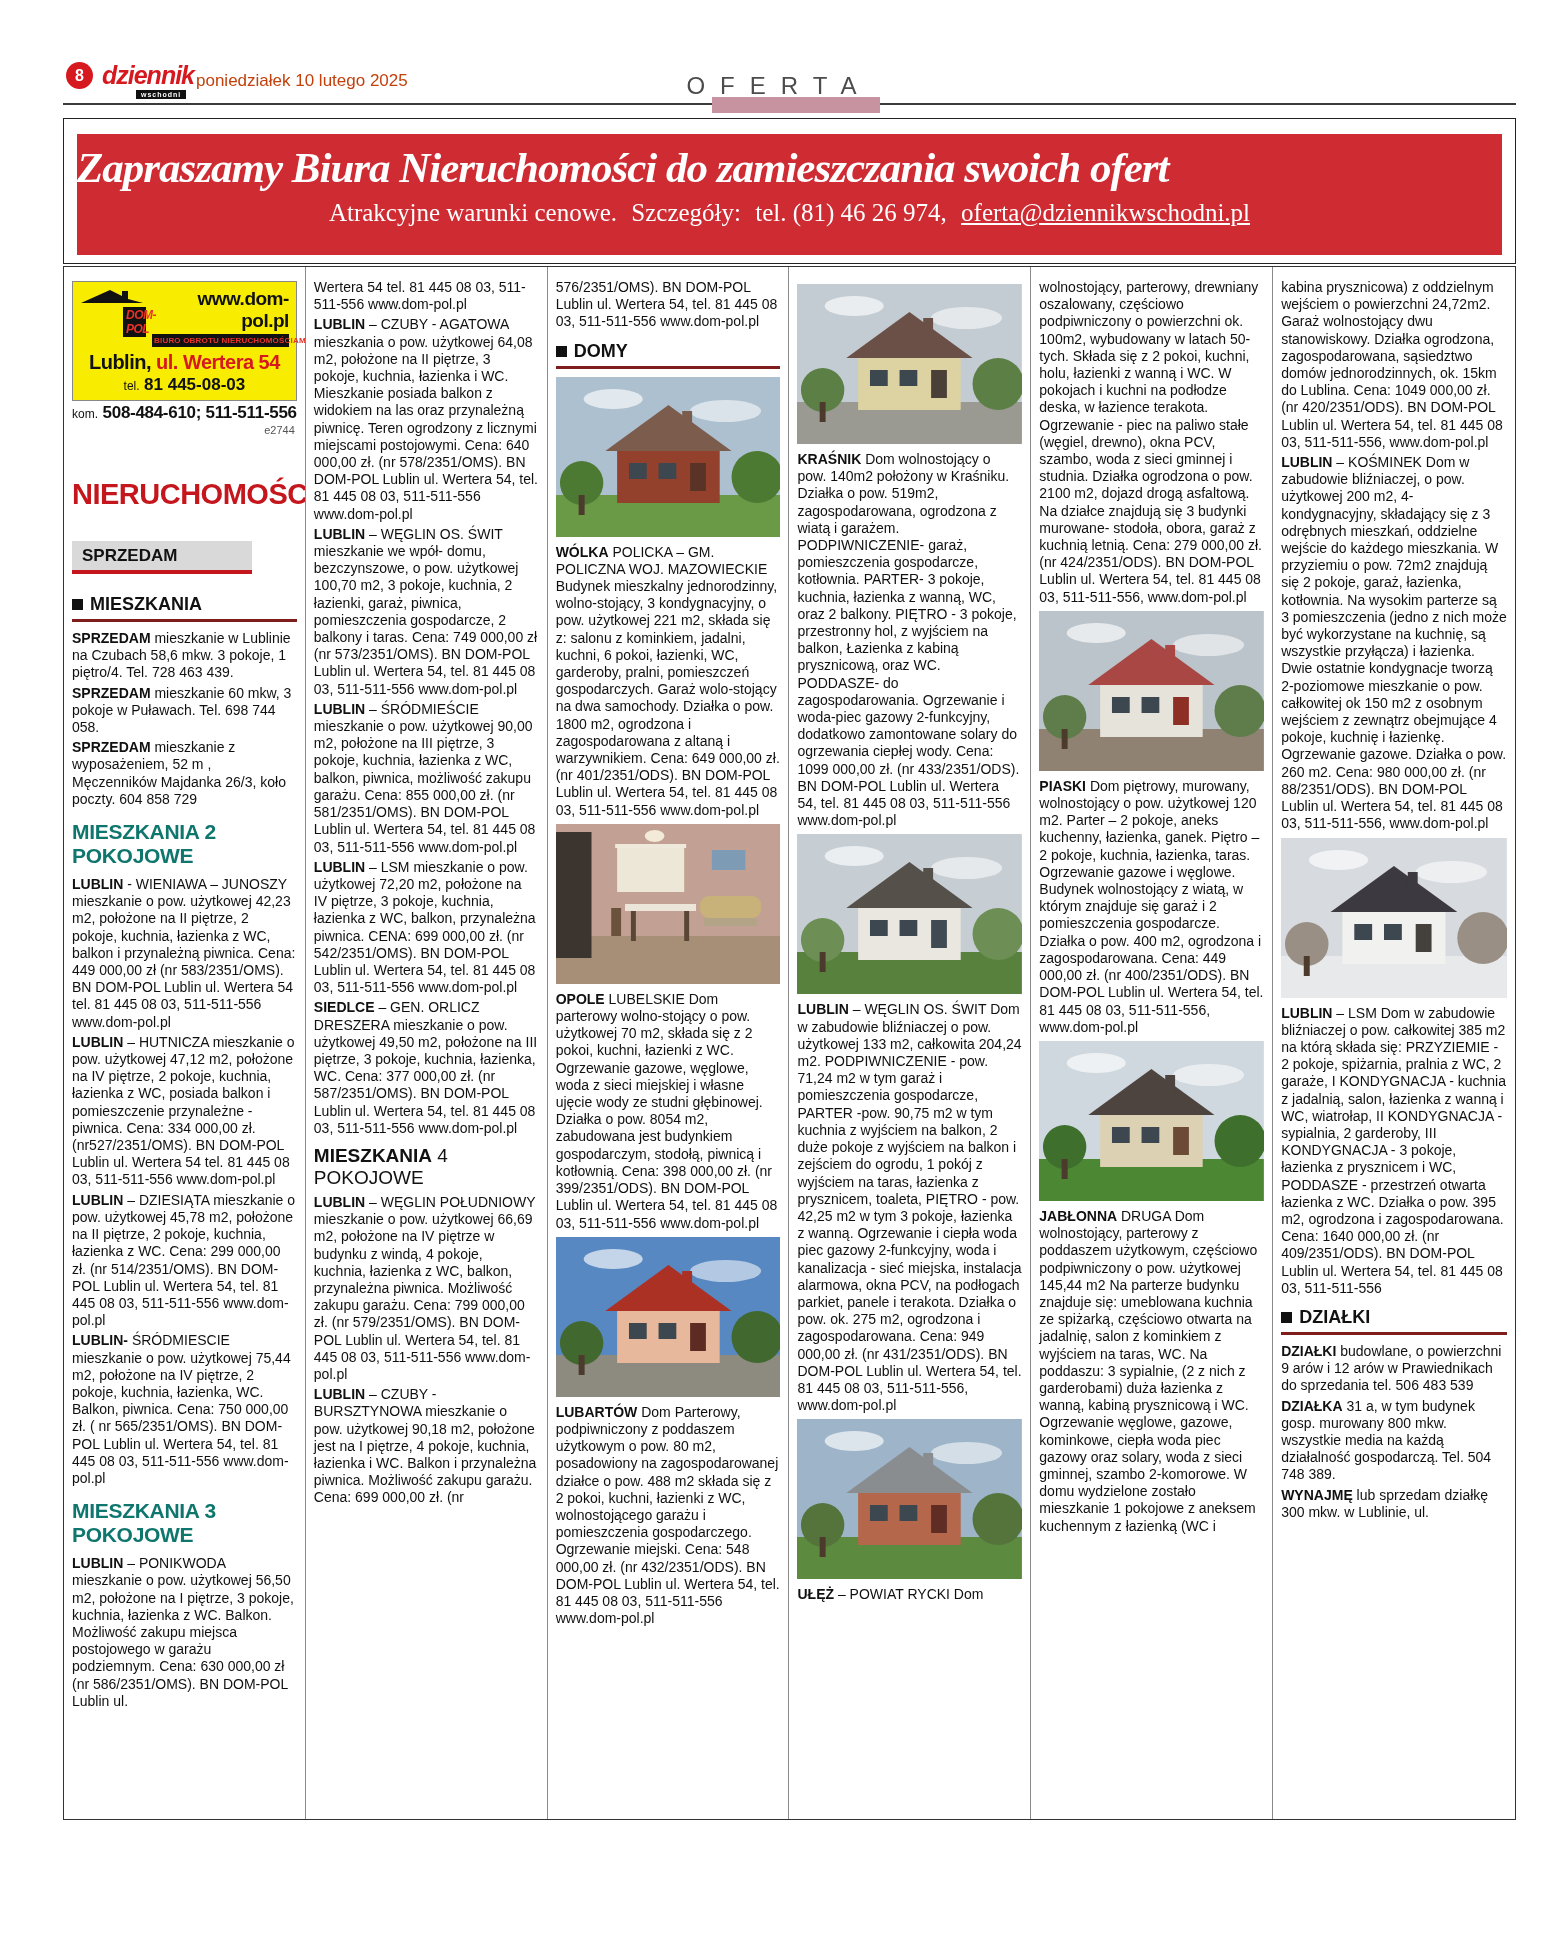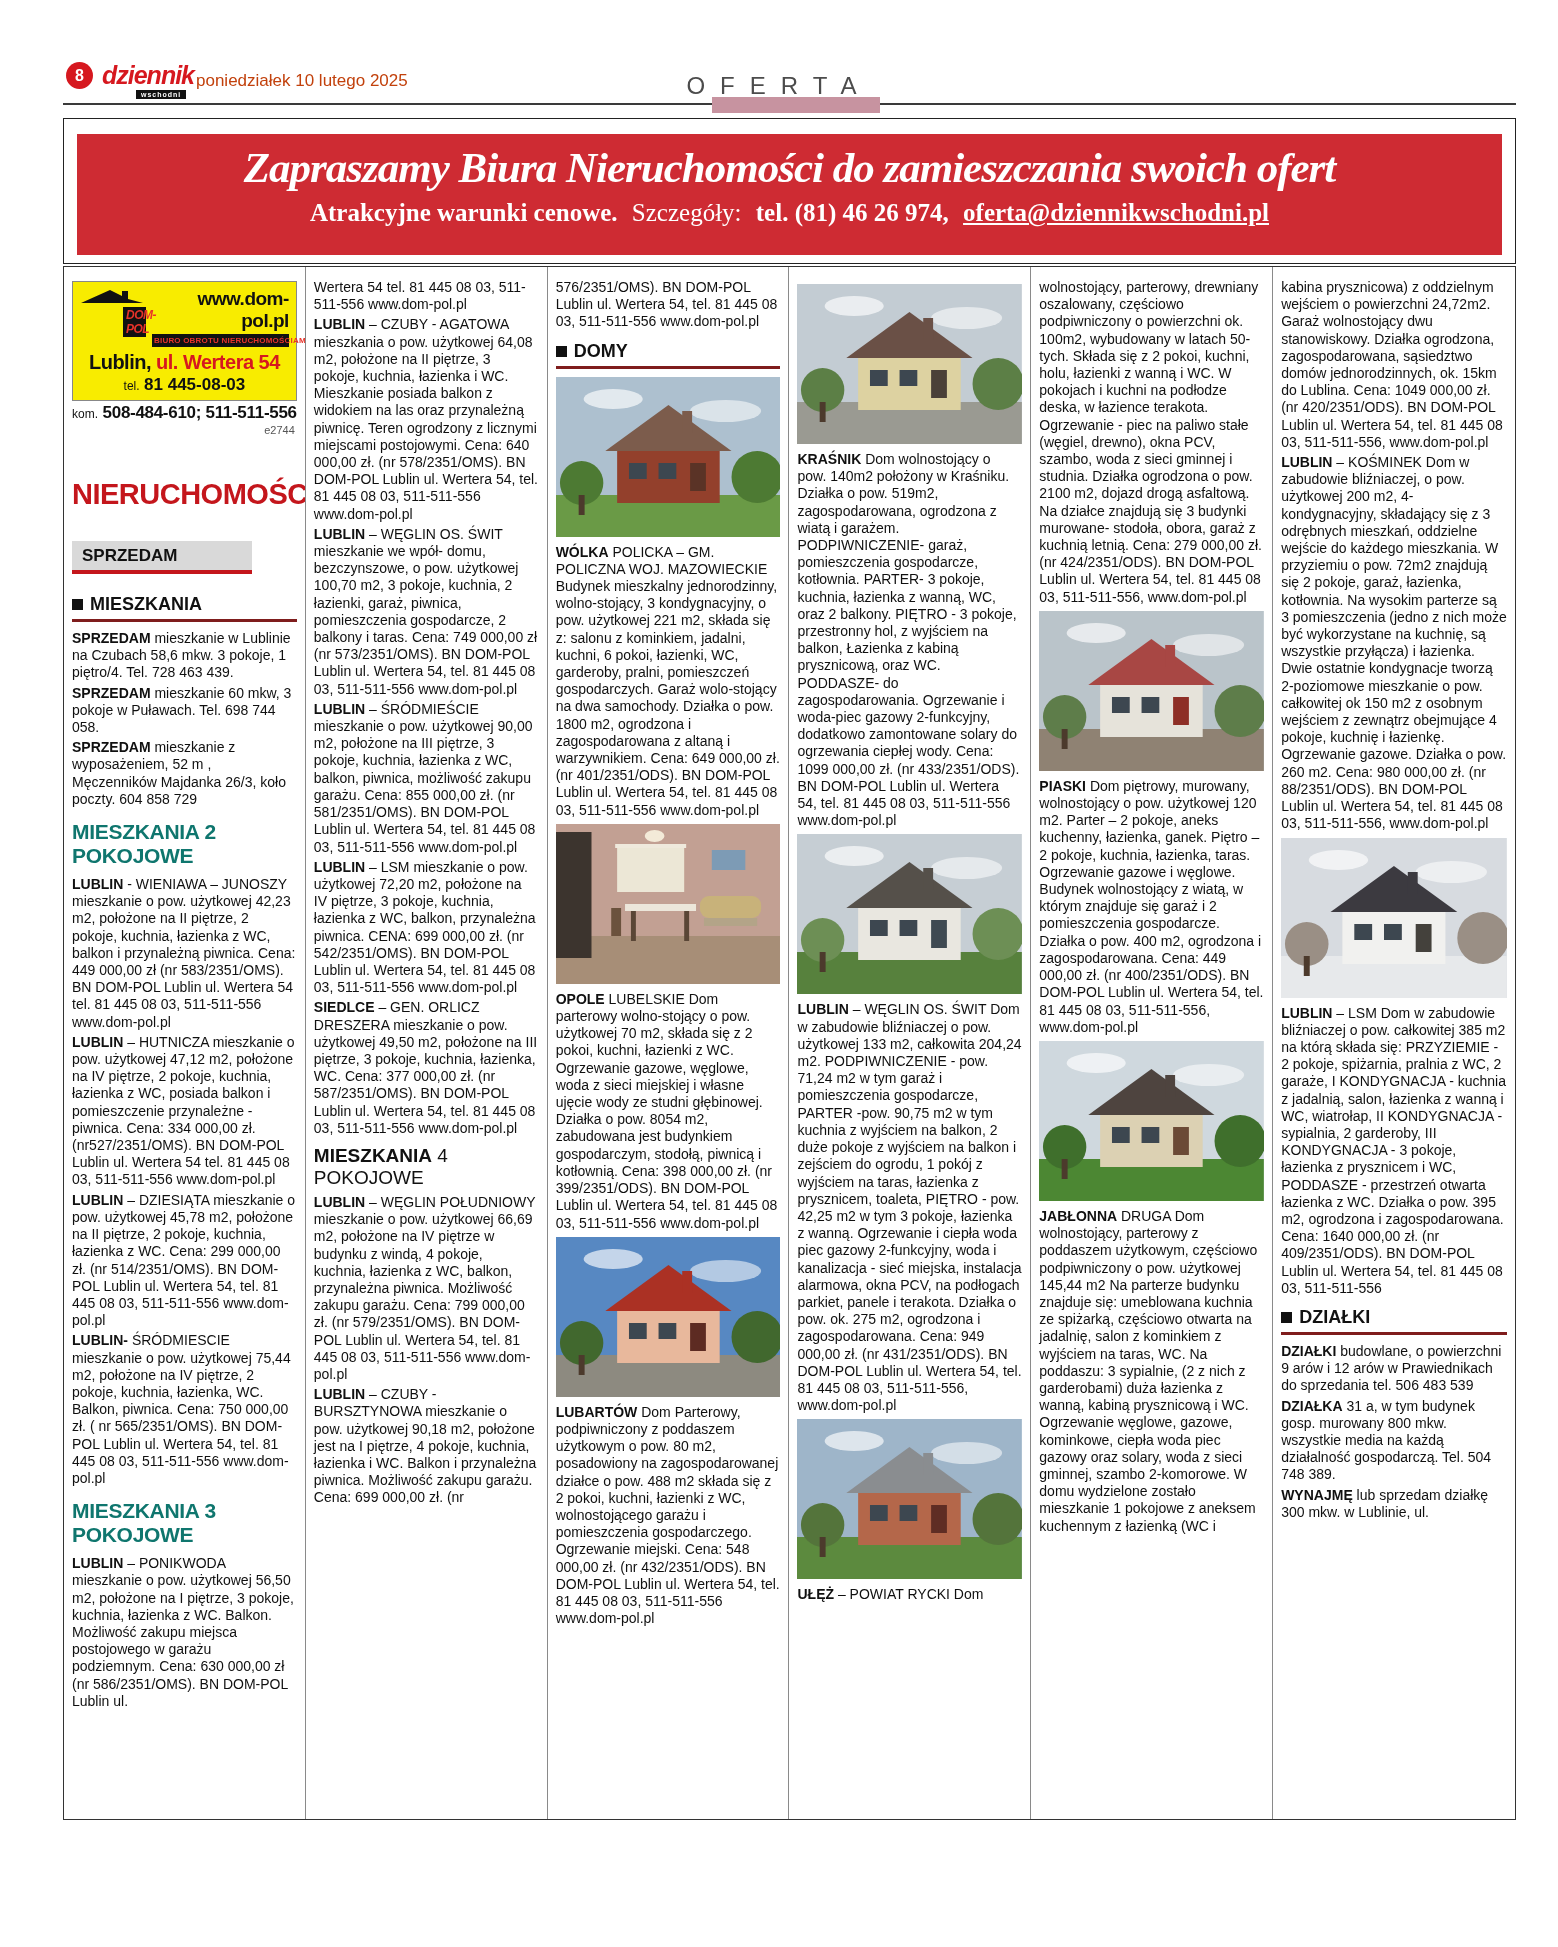--- a/index.html
+++ b/index.html
@@ -16,24 +16,24 @@
   .header-rule{position:absolute;left:63px;top:103px;width:1453px;height:2px;background:#3a3a3a;}
   .oferta{position:absolute;left:0;top:72px;width:1558px;text-align:center;font-size:24px;
     color:#4c4c4c;letter-spacing:15px;font-weight:400;}
   .oferta-marker{position:absolute;left:712px;top:97px;width:168px;height:16px;background:#c793a0;}
 
   
   .banner-box{position:absolute;left:63px;top:118px;width:1453px;height:146px;border:1.5px solid #222;
     box-sizing:border-box;background:#fff;}
   .banner-red{position:absolute;left:13px;right:13px;top:15px;bottom:8px;background:#ce2b33;}
   .banner-h{font-family:"Liberation Serif",serif;font-style:italic;font-weight:bold;color:#fff;
-    font-size:43px;text-align:center;margin-top:9px;letter-spacing:-1px;}
+    font-size:43px;text-align:left;margin-top:9px;letter-spacing:-1px;}
   .banner-sub{font-family:"Liberation Serif",serif;color:#fff;font-size:25px;text-align:center;margin-top:7px;}
   .banner-sub span{margin:0 4px;}
-  .banner-sub .b{font-weight:bold;}
+  .banner-sub .b{font-weight:normal;}
   .banner-sub .u{text-decoration:underline;}
 
   
   .grid{position:absolute;left:63px;top:266px;width:1453px;height:1554px;border:1.5px solid #333;
     box-sizing:border-box;display:grid;grid-template-columns:repeat(6,1fr);overflow:hidden;background:#fff;}
   .col{border-right:1px solid #8a8a8a;overflow:hidden;padding:12px 8px 0 8px;}
   .col:last-child{border-right:none;}
 
   .ad{font-size:14px;line-height:17.2px;margin:0 0 3px;color:#101010;}
   .ad b{font-weight:bold;}

